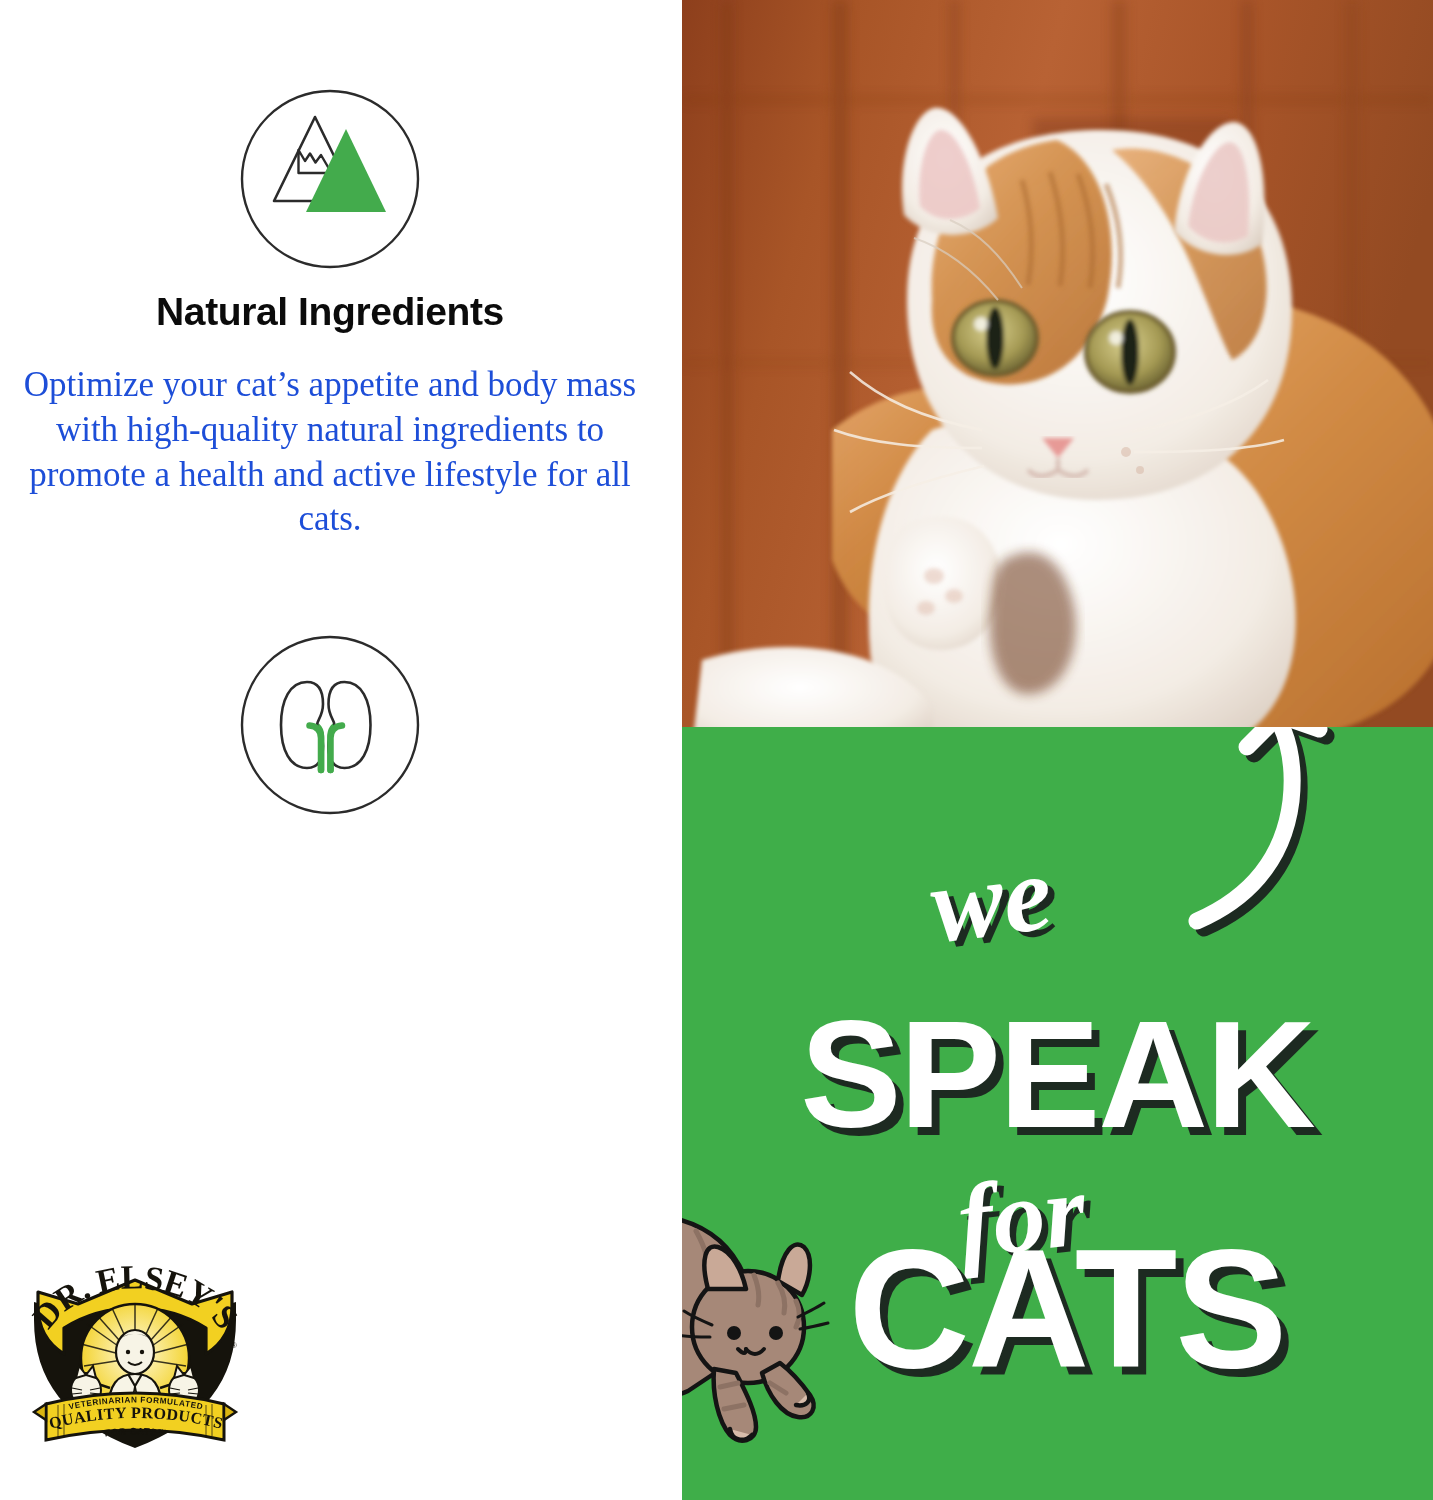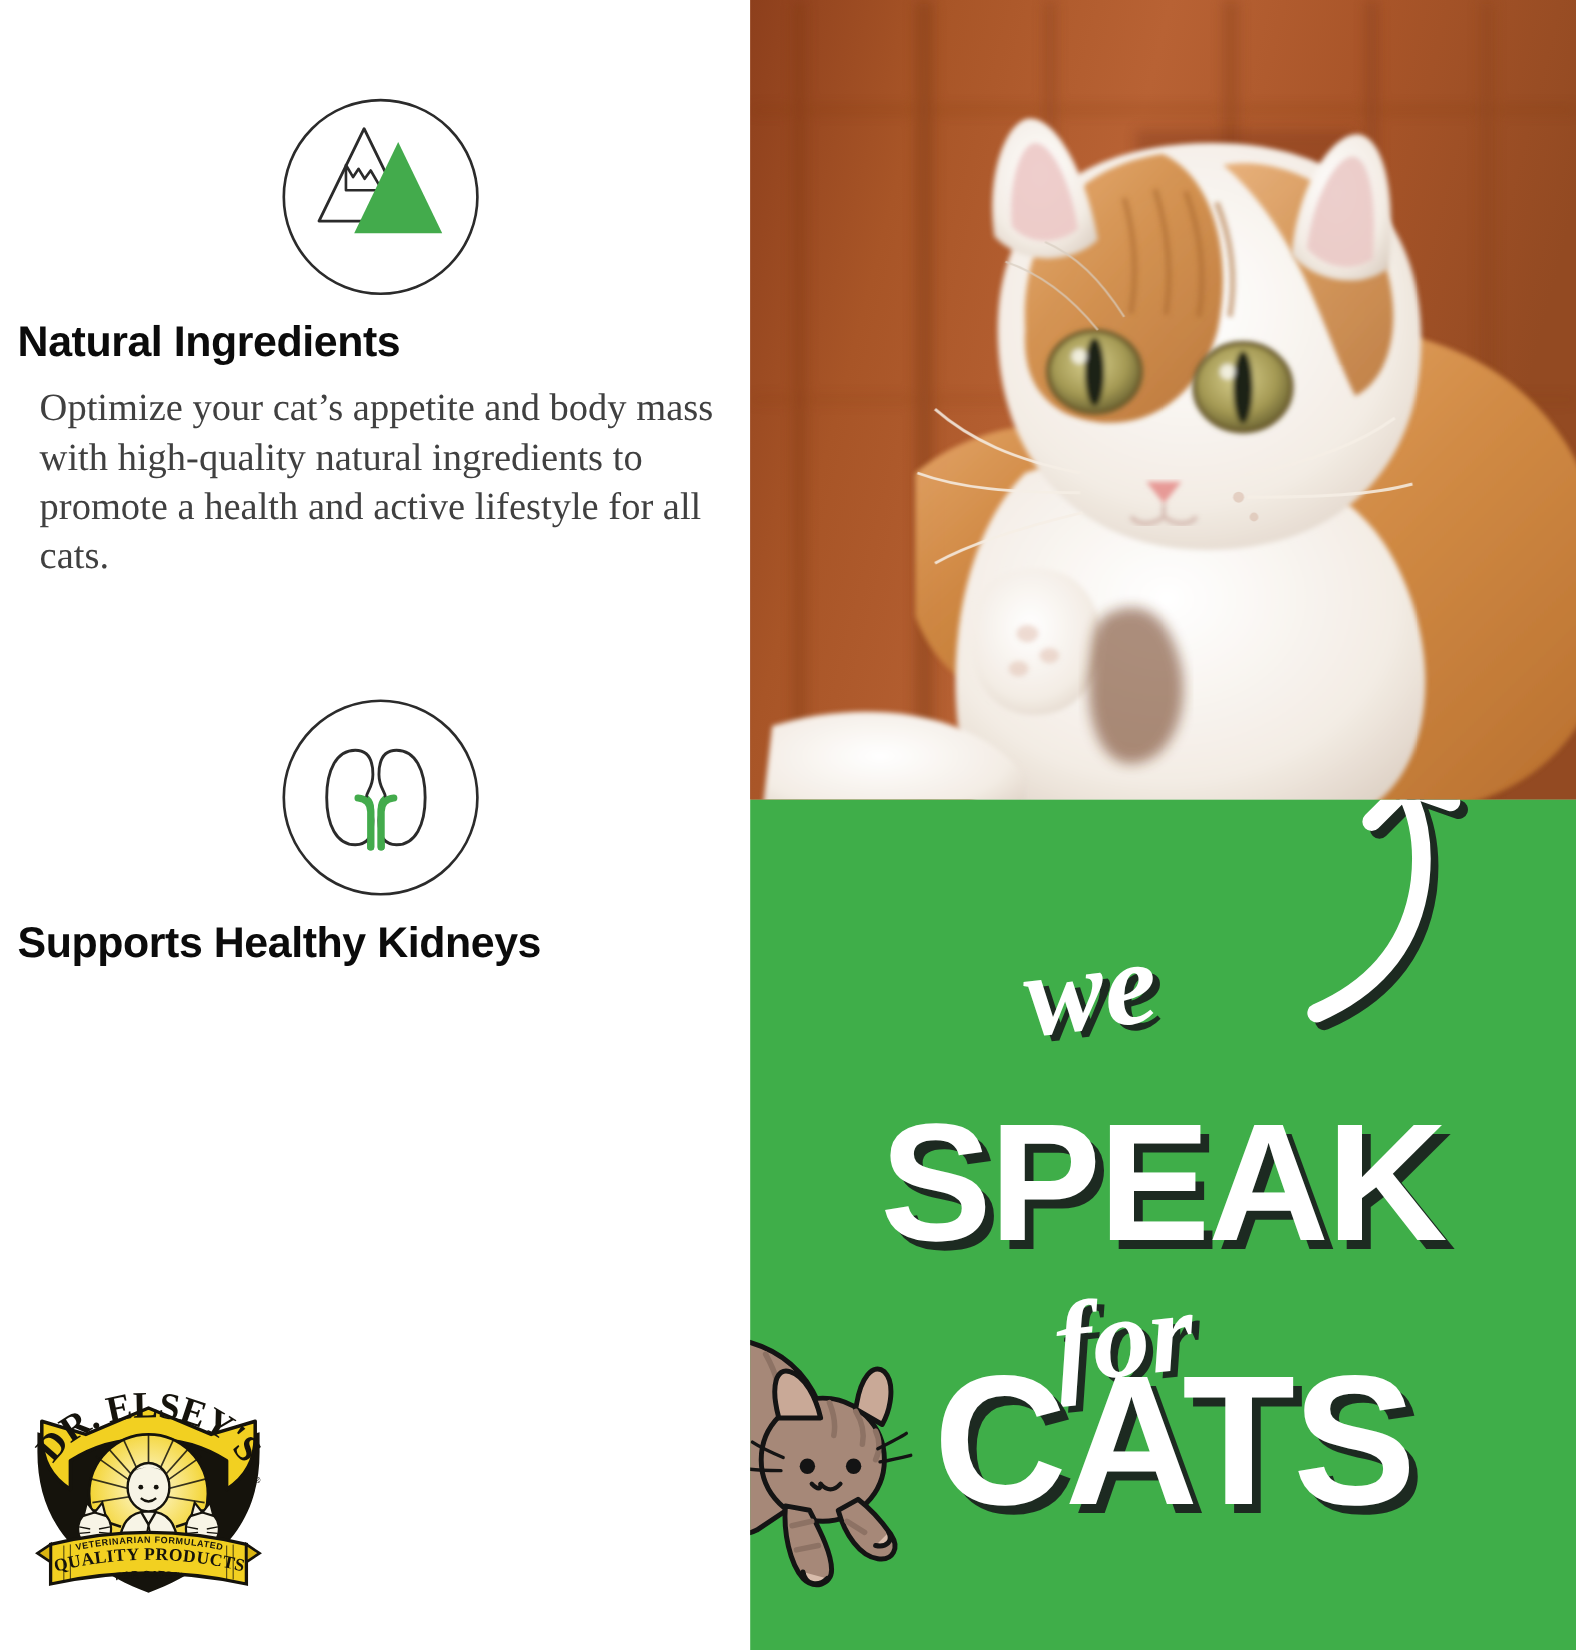--- a/index.html
+++ b/index.html
@@ -15,44 +15,44 @@
 
   
   .left-col {
     position:absolute; left:0; top:0;
     width:682px; height:1500px;
     background:#fff;
   }
 
   .feature {
     position:absolute;
-    left:16px; width:660px;
-    text-align:left;
+    left:0; width:660px;
+    text-align:center;
   }
   .feature-1 { top:84px; }
   .feature-2 { top:630px; }
 
   .feature-icon { width:190px; height:190px; margin:0 auto; display:block; }
   .feature-icon svg { width:100%; height:100%; display:block; }
 
   .feature-title {
     font-family:"Liberation Sans", sans-serif;
     font-weight:bold;
     font-size:39px;
     letter-spacing:-0.4px;
     color:#0b0b0b;
     margin-top:18px;
     line-height:1.05;
   }
   .feature-body {
     font-family:"Liberation Serif", serif;
     font-size:35px;
     line-height:1.28;
-    color:#404040;
-    margin-top:16px;
+    color:#1d4ed8;
+    margin-top:30px;
     padding:0 20px;
   }
 
   
   .logo-wrap {
     position:absolute;
     left:24px; top:1262px;
     width:222px; height:198px;
   }
   .logo-wrap svg { width:100%; height:100%; display:block; }
@@ -139,21 +139,20 @@
                    C88 104 82 100 82 95 C82 90 88 86 88 74 C88 62 84 52 72 52 Z" fill="#fff" stroke="#2b2b2b" stroke-width="2.6" stroke-linejoin="round"></path>
 
           <path d="M109.5 52 C126.5 52 135.5 70 135.5 95 C135.5 120 126.5 138 109.5 138
                    C97.5 138 93.5 128 93.5 116 C93.5 104 99.5 100 99.5 95 C99.5 90 93.5 86 93.5 74
                    C93.5 62 97.5 52 109.5 52 Z" fill="#fff" stroke="#2b2b2b" stroke-width="2.6" stroke-linejoin="round"></path>
 
           <path d="M86 140 L86 108 C86 100 81 96 74.5 95.5" fill="none" stroke="#43ab4c" stroke-width="6.5" stroke-linecap="round"></path>
           <path d="M95.5 140 L95.5 108 C95.5 100 100.5 96 107 95.5" fill="none" stroke="#43ab4c" stroke-width="6.5" stroke-linecap="round"></path>
         </svg>
       </div>
-      <div class="feature-title">Supports Healthy Kidneys</div>
     </div>
 
     <div class="logo-wrap">
       <svg viewBox="0 0 222 198">
         <defs>
           <path id="arcTop" d="M22 74 A 96 76 0 0 1 200 74"></path>
           <path id="arcRib1" d="M34 150 Q111 131 190 150"></path>
           <path id="arcRib2" d="M30 166 Q111 146 194 166"></path>
           <path id="arcRib3" d="M54 180 Q111 165 170 180"></path>
           <radialGradient id="burst" cx="50%" cy="45%" r="55%">

